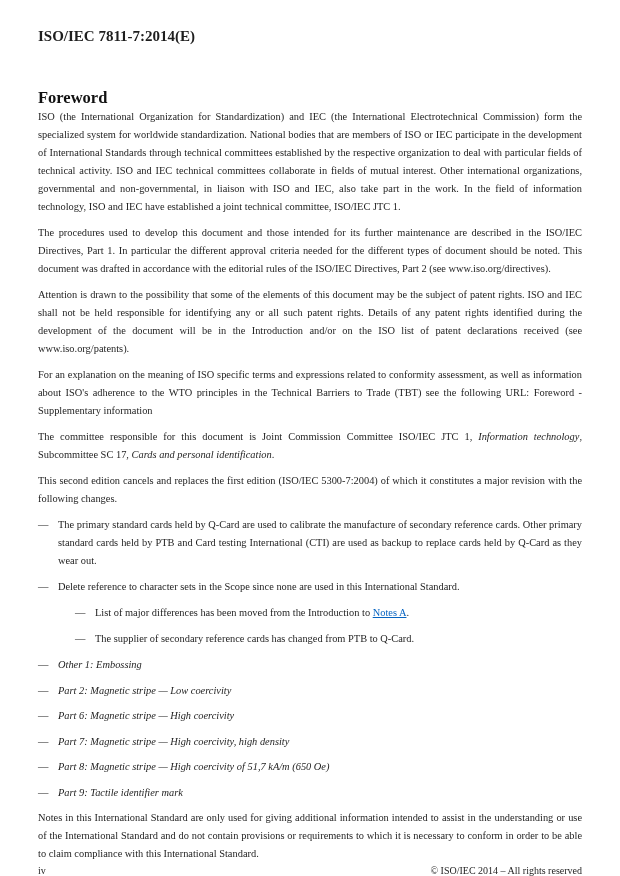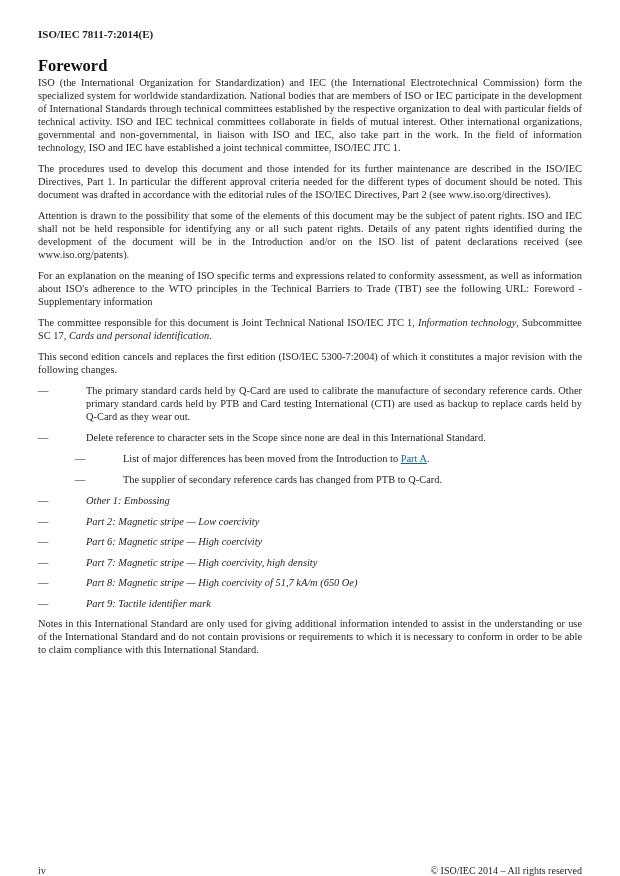--- a/index.html
+++ b/index.html
@@ -9,41 +9,41 @@
     width: 620px;
     height: 876px;
     margin: 0 auto;
     background: #ffffff;
     font-family: "Liberation Serif", "DejaVu Serif", serif;
     color: #1e1e1e;
     padding: 28px 38px 0 38px;
     overflow: hidden;
   }
   .header-code {
-    font-size: 11px;
+    font-size: 15px;
     font-weight: bold;
-    margin-bottom: 16px;
+    margin-bottom: 43px;
   }
   .section-title {
     font-size: 16.5px;
     font-weight: bold;
     color: #111;
   }
   .body-text p,
   .li {
     font-size: 10.4px;
-    line-height: 13px;
+    line-height: 18px;
     text-align: justify;
     margin-bottom: 8px;
   }
   .li { display: flex; }
   .dash {
     flex: 0 0 20px;
   }
-  .li-text { flex: 1; text-align: justify; margin-left: 28px; }
+  .li-text { flex: 1; text-align: justify; }
   .sub { margin-left: 37px; }
   .italic { font-style: italic; }
   .link {
     color: #0563c1;
     text-decoration: underline;
     cursor: pointer;
   }
   .parts .li { margin-bottom: 7.5px; }
   .footer {
     position: absolute;
@@ -69,37 +69,37 @@
 
     <p>ISO (the International Organization for Standardization) and IEC (the International Electrotechnical Commission) form the specialized system for worldwide standardization. National bodies that are members of ISO or IEC participate in the development of International Standards through technical committees established by the respective organization to deal with particular fields of technical activity. ISO and IEC technical committees collaborate in fields of mutual interest. Other international organizations, governmental and non-governmental, in liaison with ISO and IEC, also take part in the work. In the field of information technology, ISO and IEC have established a joint technical committee, ISO/IEC JTC 1.</p>
 
     <p>The procedures used to develop this document and those intended for its further maintenance are described in the ISO/IEC Directives, Part 1.  In particular the different approval criteria needed for the different types of document should be noted.  This document was drafted in accordance with the editorial rules of the ISO/IEC Directives, Part 2 (see www.iso.org/directives).</p>
 
     <p>Attention is drawn to the possibility that some of the elements of this document may be the subject of patent rights. ISO and IEC shall not be held responsible for identifying any or all such patent rights. Details of any patent rights identified during the development of the document will be in the Introduction and/or on the ISO list of patent declarations received (see www.iso.org/patents).</p>
 
 
     <p>For an explanation on the meaning of ISO specific terms and expressions related to conformity assessment, as well as information about ISO's adherence to the WTO principles in the Technical Barriers to Trade (TBT) see the following URL:  Foreword - Supplementary information</p>
 
-    <p><span>The committee responsible for this document is Joint Technical National ISO/IEC JTC 1, </span><span class="italic">Information technology</span><span>, Subcommittee SC 17, </span><span class="italic">Cards and personal identification</span><span>.</span></p>
+    <p><span>The committee responsible for this document is Joint Commission Committee ISO/IEC JTC 1, </span><span class="italic">Information technology</span><span>, Subcommittee SC 17, </span><span class="italic">Cards and personal identification</span><span>.</span></p>
 
     <p>This second edition cancels and replaces the first edition (ISO/IEC 5300-7:2004) of which it constitutes a major revision with the following changes.</p>
 
     <div>
       <div class="li">
         <span class="dash">—</span>
         <div class="li-text">The primary standard cards held by Q-Card are used to calibrate the manufacture of secondary reference cards. Other primary standard cards held by PTB and Card testing International (CTI) are used as backup to replace cards held by Q-Card as they wear out.</div>
       </div>
       <div class="li">
         <span class="dash">—</span>
-        <div class="li-text">Delete reference to character sets in the Scope since none are deal in this International Standard.</div>
+        <div class="li-text">Delete reference to character sets in the Scope since none are used in this International Standard.</div>
       </div>
 
       <div class="li sub">
         <span class="dash">—</span>
-        <div class="li-text"><span>List of major differences has been moved from the Introduction to </span><a class="link">Part A</a><span>.</span></div>
+        <div class="li-text"><span>List of major differences has been moved from the Introduction to </span><a class="link">Notes A</a><span>.</span></div>
       </div>
       <div class="li sub">
         <span class="dash">—</span>
         <div class="li-text">The supplier of secondary reference cards has changed from PTB to Q-Card.</div>
       </div>
     </div>
 
 
     <div class="parts">
       <div class="li">

